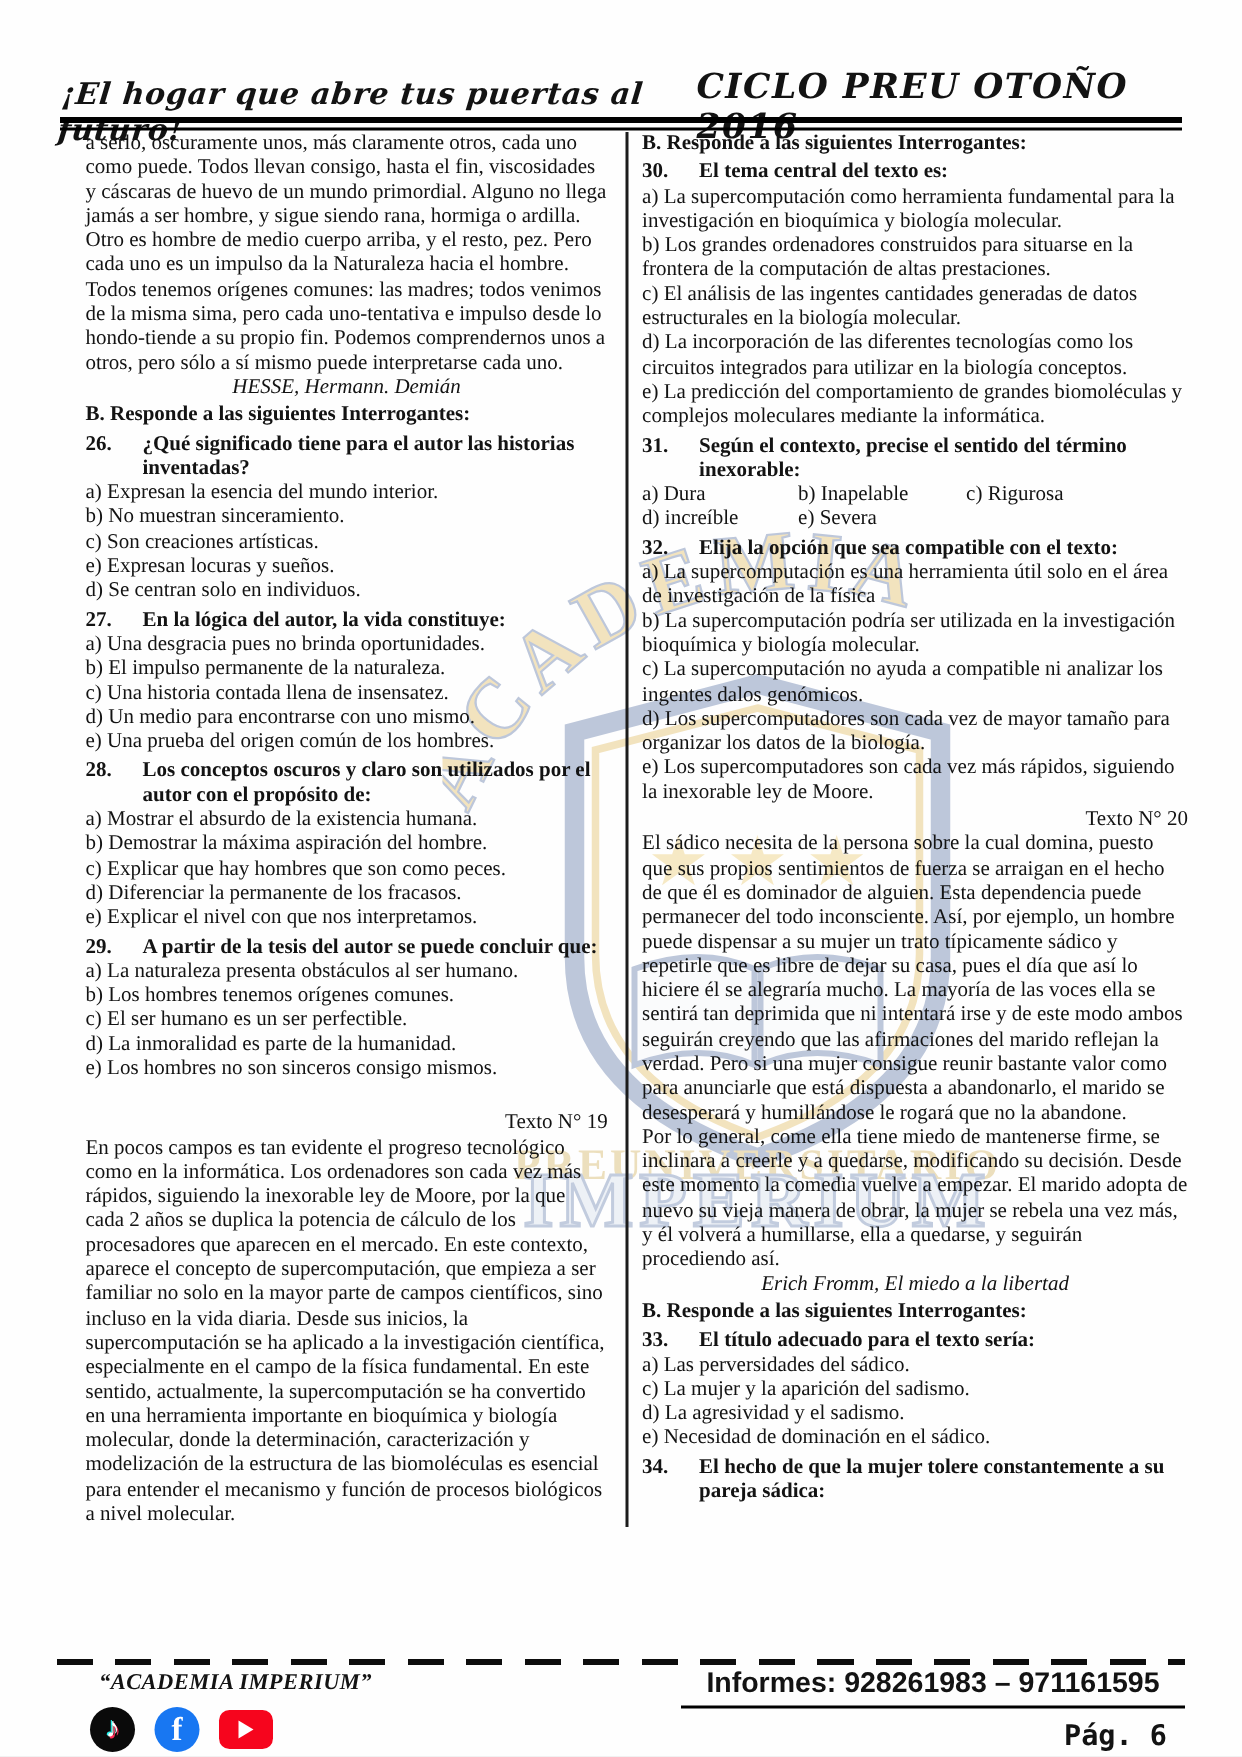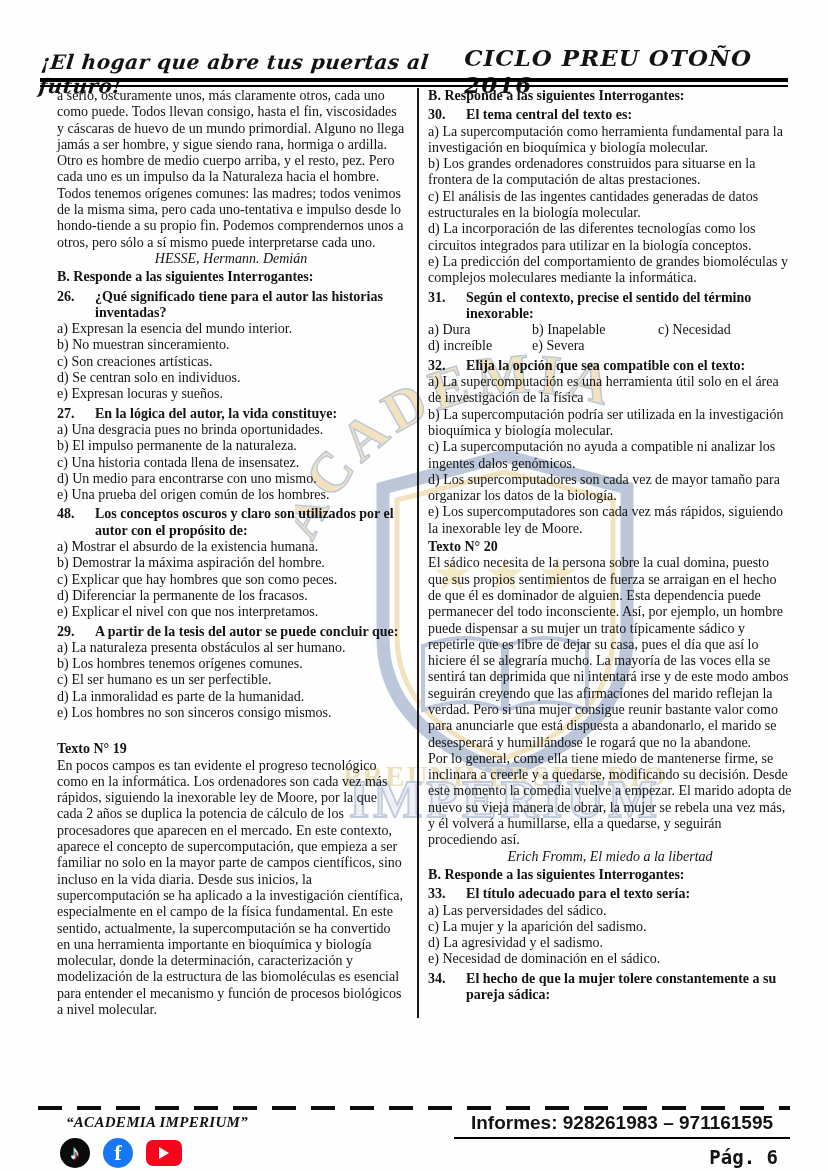--- a/index.html
+++ b/index.html
@@ -22,25 +22,25 @@
   .col-left{width:352px;}
   .col-divider{width:2px;background:#1b1b1b;margin:0 9px 0 12px;}
   .col-right{width:368px;}
   .col{font-size:14px;line-height:16.3px;}
   p.body{margin:0;}
   .source{font-style:italic;margin:0;text-align:center;}
   .section-b{font-weight:bold;margin-top:2px;}
   .q-head{font-weight:bold;margin-top:3px;padding-left:38px;text-indent:-38px;}
   .qnum{display:inline-block;width:38px;text-indent:0;}
   .opt{margin:0;}
-  .texto-title{font-weight:bold;}
+  .texto-title{font-weight:normal;text-align:right;}
   .mt-gap{margin-top:20px;}
   .mt-sm{margin-top:2px;}
   .opt-row .o1{display:inline-block;width:104px;}
-  .opt-row .o2{display:inline-block;width:126px;}
+  .opt-row .o2{display:inline-block;width:112px;}
   
   .footer-dash{position:absolute;left:38px;right:38px;top:1106px;height:4px;
     background:repeating-linear-gradient(90deg,#0d0d0d 0 24px,transparent 24px 39px);}
   .footer{position:absolute;left:38px;right:38px;top:1112px;z-index:2;}
   .brand{position:absolute;left:28px;top:2px;font-family:"Liberation Serif",serif;
          font-style:italic;font-weight:bold;font-size:15px;letter-spacing:.3px;}
   .informes-wrap{position:absolute;right:0;top:0;width:336px;text-align:center;
                  border-bottom:2.5px solid #000;padding-bottom:3px;}
   .informes{font-family:"Liberation Sans",sans-serif;font-weight:bold;font-size:19px;}
   .page-num{position:absolute;right:12px;top:34px;font-family:"DejaVu Sans Mono",monospace;
@@ -89,35 +89,35 @@
     <div class="col col-left">
       <p class="body">a serlo, oscuramente unos, más claramente otros, cada uno como puede. Todos llevan consigo, hasta el fin, viscosidades y cáscaras de huevo de un mundo primordial. Alguno no llega jamás a ser hombre, y sigue siendo rana, hormiga o ardilla. Otro es hombre de medio cuerpo arriba, y el resto, pez. Pero cada uno es un impulso da la Naturaleza hacia el hombre. Todos tenemos orígenes comunes: las madres; todos venimos de la misma sima, pero cada uno-tentativa e impulso desde lo hondo-tiende a su propio fin. Podemos comprendernos unos a otros, pero sólo a sí mismo puede interpretarse cada uno.</p>
       <p class="source">HESSE, Hermann. Demián</p>
       <div class="section-b">B. Responde a las siguientes Interrogantes:</div>
 
       <div>
         <div class="q-head"><span class="qnum">26.</span><span>¿Qué significado tiene para el autor las historias inventadas?</span></div>
         <div class="opt">a) Expresan la esencia del mundo interior.</div>
         <div class="opt">b) No muestran sinceramiento.</div>
         <div class="opt">c) Son creaciones artísticas.</div>
+        <div class="opt">e) Expresan locuras y sueños.</div>
         <div class="opt">d) Se centran solo en individuos.</div>
-        <div class="opt">e) Expresan locuras y sueños.</div>
       </div>
 
       <div>
         <div class="q-head"><span class="qnum">27.</span><span>En la lógica del autor, la vida constituye:</span></div>
         <div class="opt">a) Una desgracia pues no brinda oportunidades.</div>
         <div class="opt">b) El impulso permanente de la naturaleza.</div>
         <div class="opt">c) Una historia contada llena de insensatez.</div>
         <div class="opt">d) Un medio para encontrarse con uno mismo.</div>
         <div class="opt">e) Una prueba del origen común de los hombres.</div>
       </div>
 
       <div>
-        <div class="q-head"><span class="qnum">48.</span><span>Los conceptos oscuros y claro son utilizados por el autor con el propósito de:</span></div>
+        <div class="q-head"><span class="qnum">28.</span><span>Los conceptos oscuros y claro son utilizados por el autor con el propósito de:</span></div>
         <div class="opt">a) Mostrar el absurdo de la existencia humana.</div>
         <div class="opt">b) Demostrar la máxima aspiración del hombre.</div>
         <div class="opt">c) Explicar que hay hombres que son como peces.</div>
         <div class="opt">d) Diferenciar la permanente de los fracasos.</div>
         <div class="opt">e) Explicar el nivel con que nos interpretamos.</div>
       </div>
 
       <div>
         <div class="q-head"><span class="qnum">29.</span><span>A partir de la tesis del autor se puede concluir que:</span></div>
         <div class="opt">a) La naturaleza presenta obstáculos al ser humano.</div>
@@ -140,21 +140,21 @@
         <div class="q-head"><span class="qnum">30.</span><span>El tema central del texto es:</span></div>
         <div class="opt">a) La supercomputación como herramienta fundamental para la investigación en bioquímica y biología molecular.</div>
         <div class="opt">b) Los grandes ordenadores construidos para situarse en la frontera de la computación de altas prestaciones.</div>
         <div class="opt">c) El análisis de las ingentes cantidades generadas de datos estructurales en la biología molecular.</div>
         <div class="opt">d) La incorporación de las diferentes tecnologías como los circuitos integrados para utilizar en la biología conceptos.</div>
         <div class="opt">e) La predicción del comportamiento de grandes biomoléculas y complejos moleculares mediante la informática.</div>
       </div>
 
       <div>
         <div class="q-head"><span class="qnum">31.</span><span>Según el contexto, precise el sentido del término inexorable:</span></div>
-        <div class="opt opt-row"><span class="o1">a) Dura</span><span class="o2">b) Inapelable</span><span>c) Necesidad</span></div>
+        <div class="opt opt-row"><span class="o1">a) Dura</span><span class="o2">b) Inapelable</span><span>c) Rigurosa</span></div>
         <div class="opt opt-row"><span class="o1">d) increíble</span><span>e) Severa</span></div>
       </div>
 
       <div>
         <div class="q-head"><span class="qnum">32.</span><span>Elija la opción que sea compatible con el texto:</span></div>
         <div class="opt">a) La supercomputación es una herramienta útil solo en el área de investigación de la física</div>
         <div class="opt">b) La supercomputación podría ser utilizada en la investigación bioquímica y biología molecular.</div>
         <div class="opt">c) La supercomputación no ayuda a compatible ni analizar los ingentes dalos genómicos.</div>
         <div class="opt">d) Los supercomputadores son cada vez de mayor tamaño para organizar los datos de la biología.</div>
         <div class="opt">e) Los supercomputadores son cada vez más rápidos, siguiendo la inexorable ley de Moore.</div>

